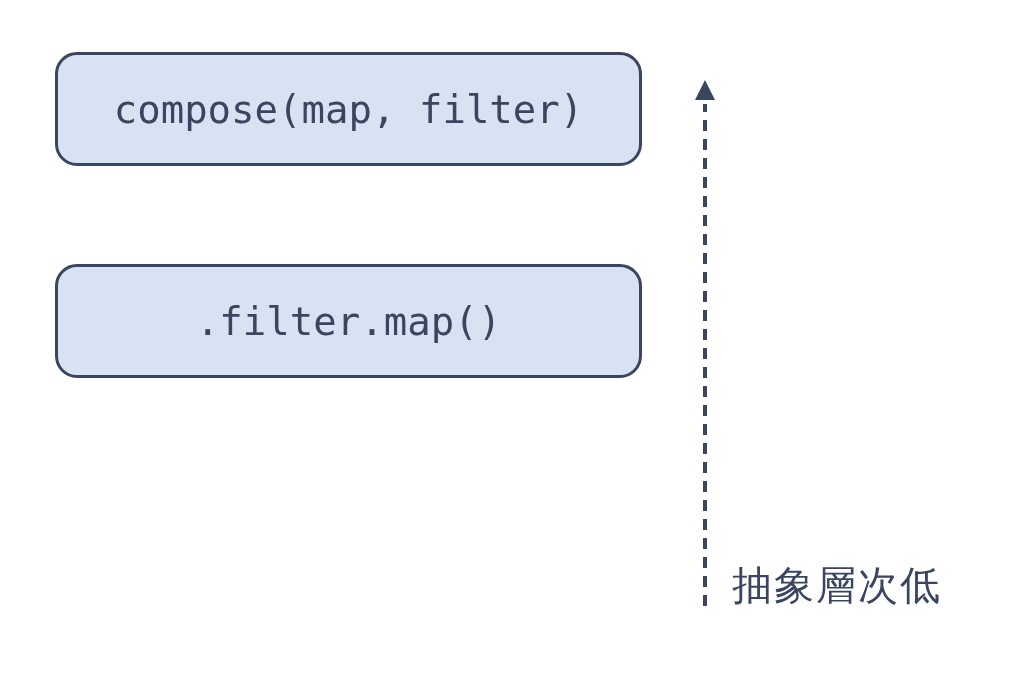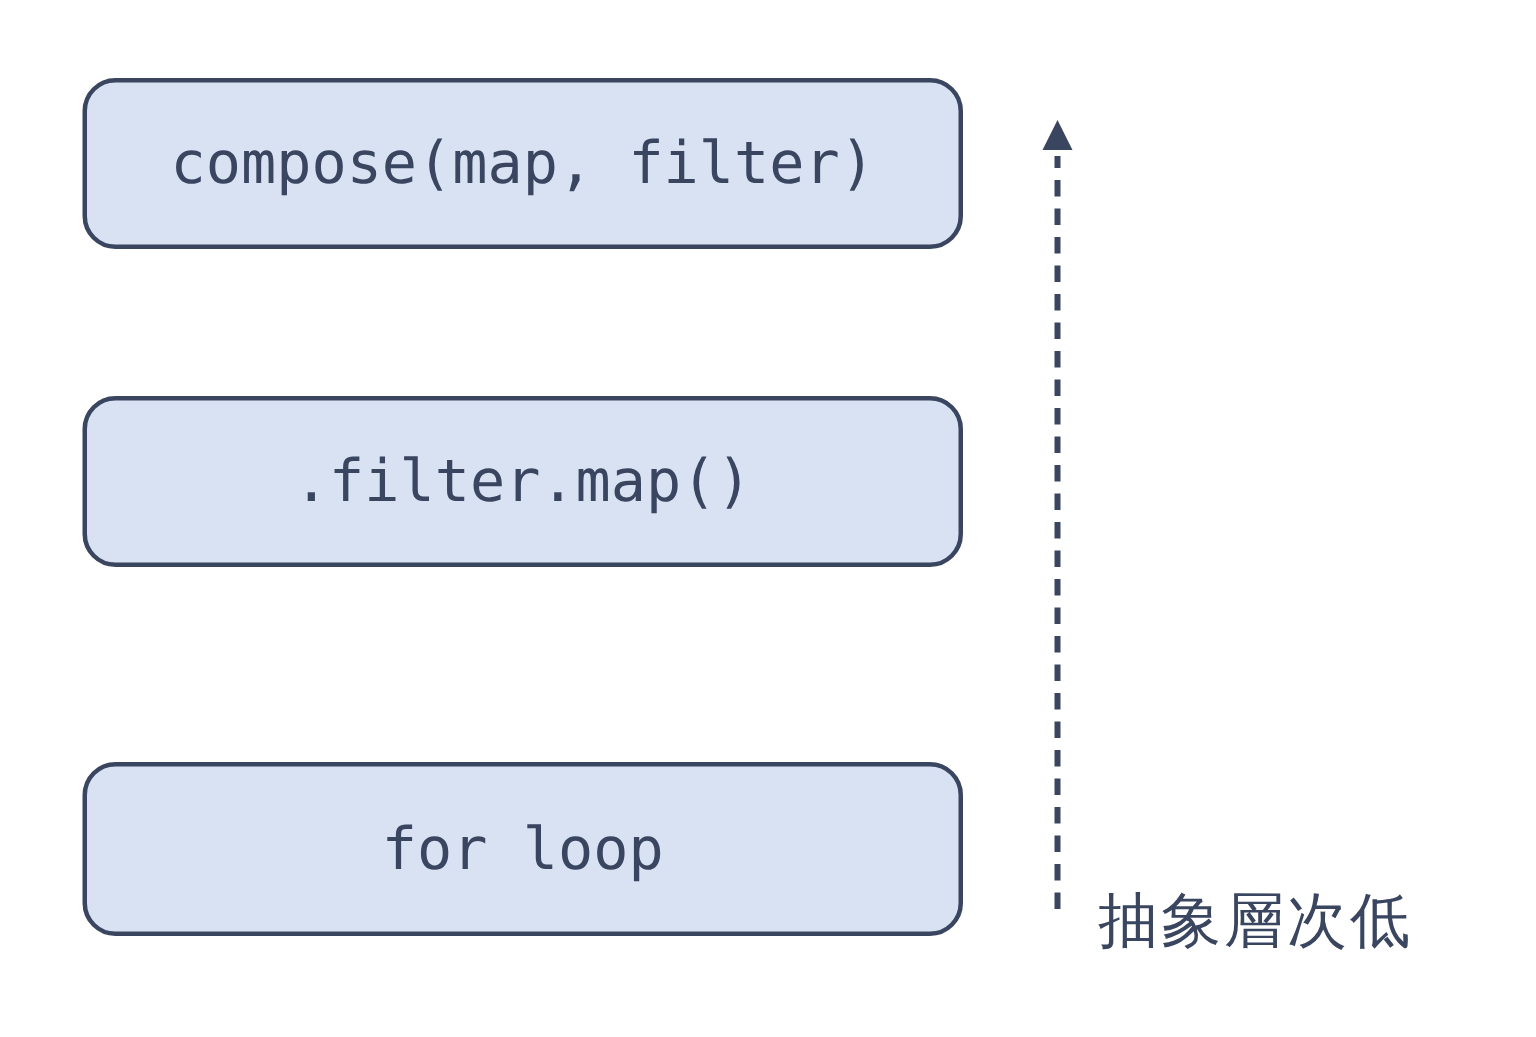--- a/index.html
+++ b/index.html
@@ -60,38 +60,35 @@
     position: absolute;
     left: 732px;
     font-size: 40px;
     line-height: 40px;
     letter-spacing: 2px;
     color: var(--stroke);
     white-space: nowrap;
     font-family: "DejaVu Sans", "Liberation Sans", sans-serif;
   }
   .axis-label.top { top: 76px; }
-  .axis-label.bottom { top: 594px; }
+  .axis-label.bottom { top: 565px; }
 </style>
 </head>
 <body>
 
 <div class="canvas">
 
   <div class="box box-0">
     <span class="box-label">compose(map, filter)</span>
   </div>
 
   <div class="box box-1">
     <span class="box-label">.filter.map()</span>
   </div>
 
-  <div class="box box-2">
-    <span class="box-label">for loop</span>
-  </div>
 
   <svg class="axis" viewBox="0 0 1024 691" aria-hidden="true">
     <line class="dash-line" x1="705" y1="606" x2="705" y2="104"></line>
     <polygon class="arrow-head" points="705,80 695,100 715,100"></polygon>
   </svg>
 
 
   <div class="axis-label bottom">抽象層次低</div>
 
 </div>

